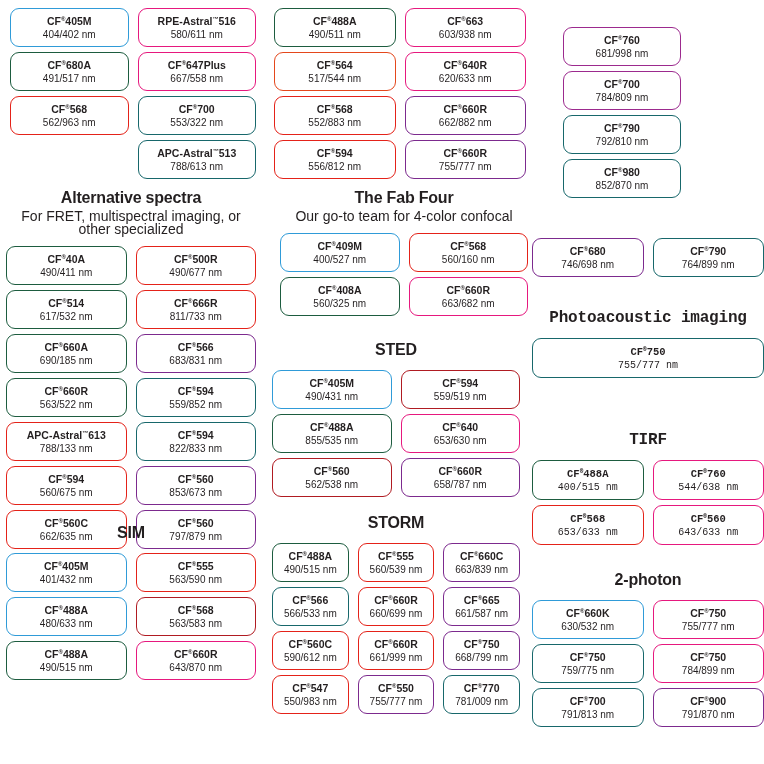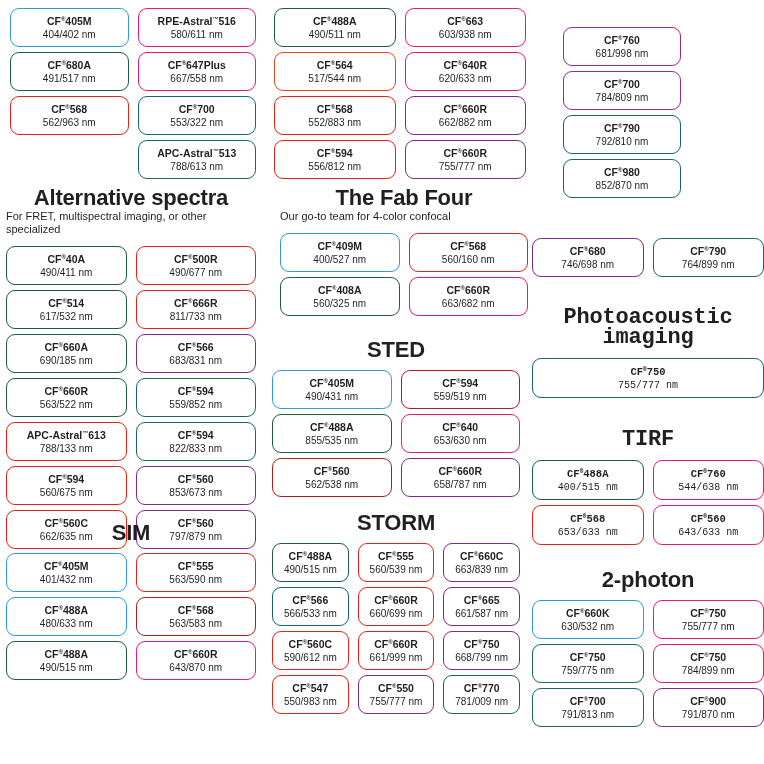--- a/index.html
+++ b/index.html
@@ -17,28 +17,29 @@
     overflow: hidden;
   }
 
   .panel {
     position: absolute;
   }
 
   .section-title {
     text-align: center;
     font-weight: bold;
-    font-size: 22px;
+    font-size: 16px;
     line-height: 20px;
     color: #231f20;
     letter-spacing: -0.2px;
     margin: 0;
   }
   .section-sub {
-    font-size: 11px;
+    text-align: center;
+    font-size: 14px;
     line-height: 13px;
     color: #231f20;
     margin: 2px 0 0 0;
   }
 
   .grid {
     display: grid;
     column-gap: 9px;
     row-gap: 5px;
   }

